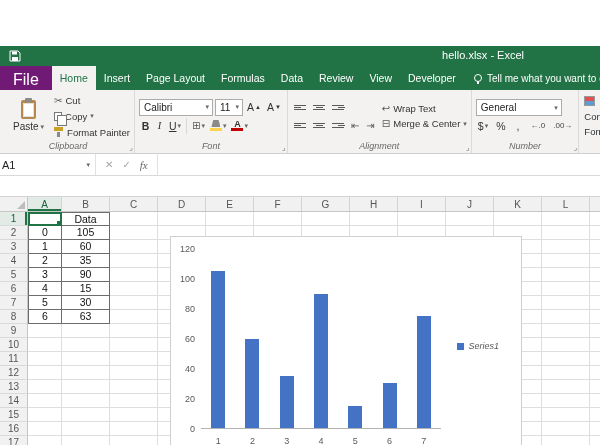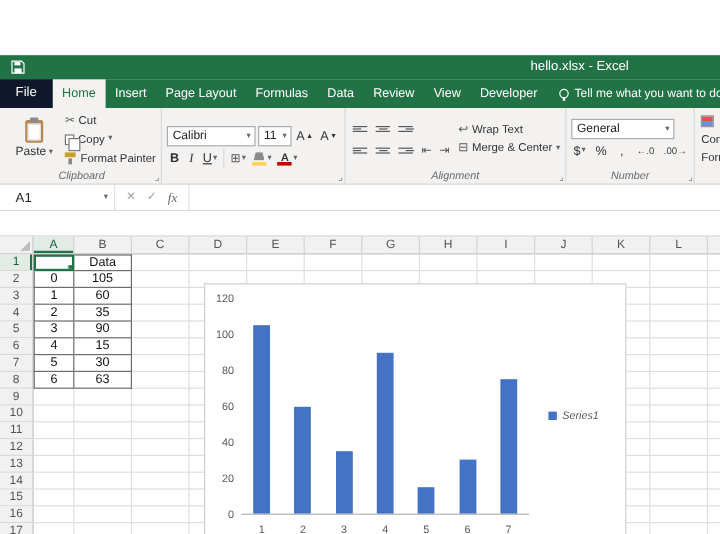--- a/index.html
+++ b/index.html
@@ -7,21 +7,21 @@
   body{font-family:"Liberation Sans","DejaVu Sans",sans-serif;font-size:11px;color:#262626;background:#fff;}
   .window{width:600px;height:445px;display:flex;flex-direction:column;background:#fff;}
 
   
   .titlebar{height:20px;background:#217346;flex:none;position:relative;display:flex;align-items:center;color:#fff;margin-top:46px;}
   .qat{display:flex;align-items:center;gap:6px;padding-left:9px;}
   .wtitle{position:absolute;right:76px;top:3px;font-size:11px;white-space:nowrap;}
 
   
   .tabrow{height:24px;background:#217346;flex:none;display:flex;align-items:stretch;color:#fff;}
-  .filetab{padding:5px 13px;background:#0f172a;font-size:11px;}
+  .filetab{padding:5px 13px;background:#701a75;font-size:16px;}
   .rtab{padding:5px 8px;font-size:10.5px;display:flex;align-items:center;white-space:nowrap;}
   .rtab.selected{background:#f3f2f1;color:#217346;}
   .tellme{margin-left:10px;display:flex;align-items:center;gap:5px;font-size:10px;white-space:nowrap;}
   .bulbico{width:8px;height:8px;border:1px solid #fff;border-radius:50%;position:relative;flex:none;}
   .bulbico::after{content:"";position:absolute;left:2px;bottom:-3px;width:2px;height:3px;background:#fff;}
 
   
   .ribbon{height:64px;background:#f3f2f1;flex:none;display:flex;border-bottom:1px solid #d2d0ce;padding-left:2px;}
   .rgroup{position:relative;display:flex;flex-direction:column;border-right:1px solid #dadada;padding:2px 4px 0 4px;}
   .rgbody{flex:1;display:flex;align-items:stretch;}
@@ -74,21 +74,21 @@
   .ic-sm{font-size:10px;color:#595959;}
   .numsel{width:86px;}
   .numrow{display:flex;align-items:center;gap:4px;font-size:10px;color:#333;}
   .dec{font-size:8px;color:#444;}
 
   .cfpartial{margin-left:auto;width:27px;overflow:hidden;display:flex;flex-direction:column;align-items:flex-start;padding:6px 0 0 5px;font-size:9.5px;color:#333;gap:4px;}
   .cfico{width:11px;height:10px;background:linear-gradient(#e05252 50%,#5b9bd5 50%);border:1px solid #999;margin-bottom:1px;}
 
   
   .fbar{height:22px;flex:none;display:flex;align-items:stretch;background:#fff;border-bottom:1px solid #d9d9d9;}
-  .namebox{width:96px;display:flex;align-items:center;justify-content:space-between;padding:0 5px 0 13px;border-right:1px solid #e1e1e1;color:#222;}
+  .namebox{width:96px;display:flex;align-items:center;justify-content:space-between;padding:0 5px 0 2px;border-right:1px solid #e1e1e1;color:#222;}
   .fx-area{display:flex;align-items:center;gap:9px;padding:0 9px;border-right:1px solid #e1e1e1;color:#a6a6a6;font-size:10px;}
   .fxi{font-style:italic;font-family:"Liberation Serif",serif;color:#6a6a6a;font-size:11px;}
   .finput{flex:1;}
   .spacerstrip{height:20px;background:#fff;flex:none;}
 
   
   .sheet{flex:1;position:relative;overflow:hidden;background:#fff;}
   .colheads{display:flex;height:16px;border-top:1px solid #d4d4d4;border-bottom:1px solid #c6c6c6;background:#f1f1f1;}
   .corner{width:28px;flex:none;position:relative;background:#f1f1f1;border-right:1px solid #c6c6c6;}
   .corner::after{content:"";position:absolute;right:2px;bottom:2px;border-left:8px solid transparent;border-bottom:8px solid #bdbdbd;}
@@ -215,20 +215,21 @@
             </div>
           <div class="fbtn">
               <span class="fcico">
                 <span class="a">A</span>
                 <span class="rbar"></span>
               </span>
               <span class="caret">▾</span>
             </div>
         </div>
       </div>
+      <div class="rglabel">Font</div>
       <span class="launcher">⌟</span>
     </div>
 
     <div class="rgroup">
       <div class="rgbody alwrap">
         <div class="alicons">
           <div class="alrow">
             <div class="fbtn">
                 <span class="alico l">
                   <i></i>

